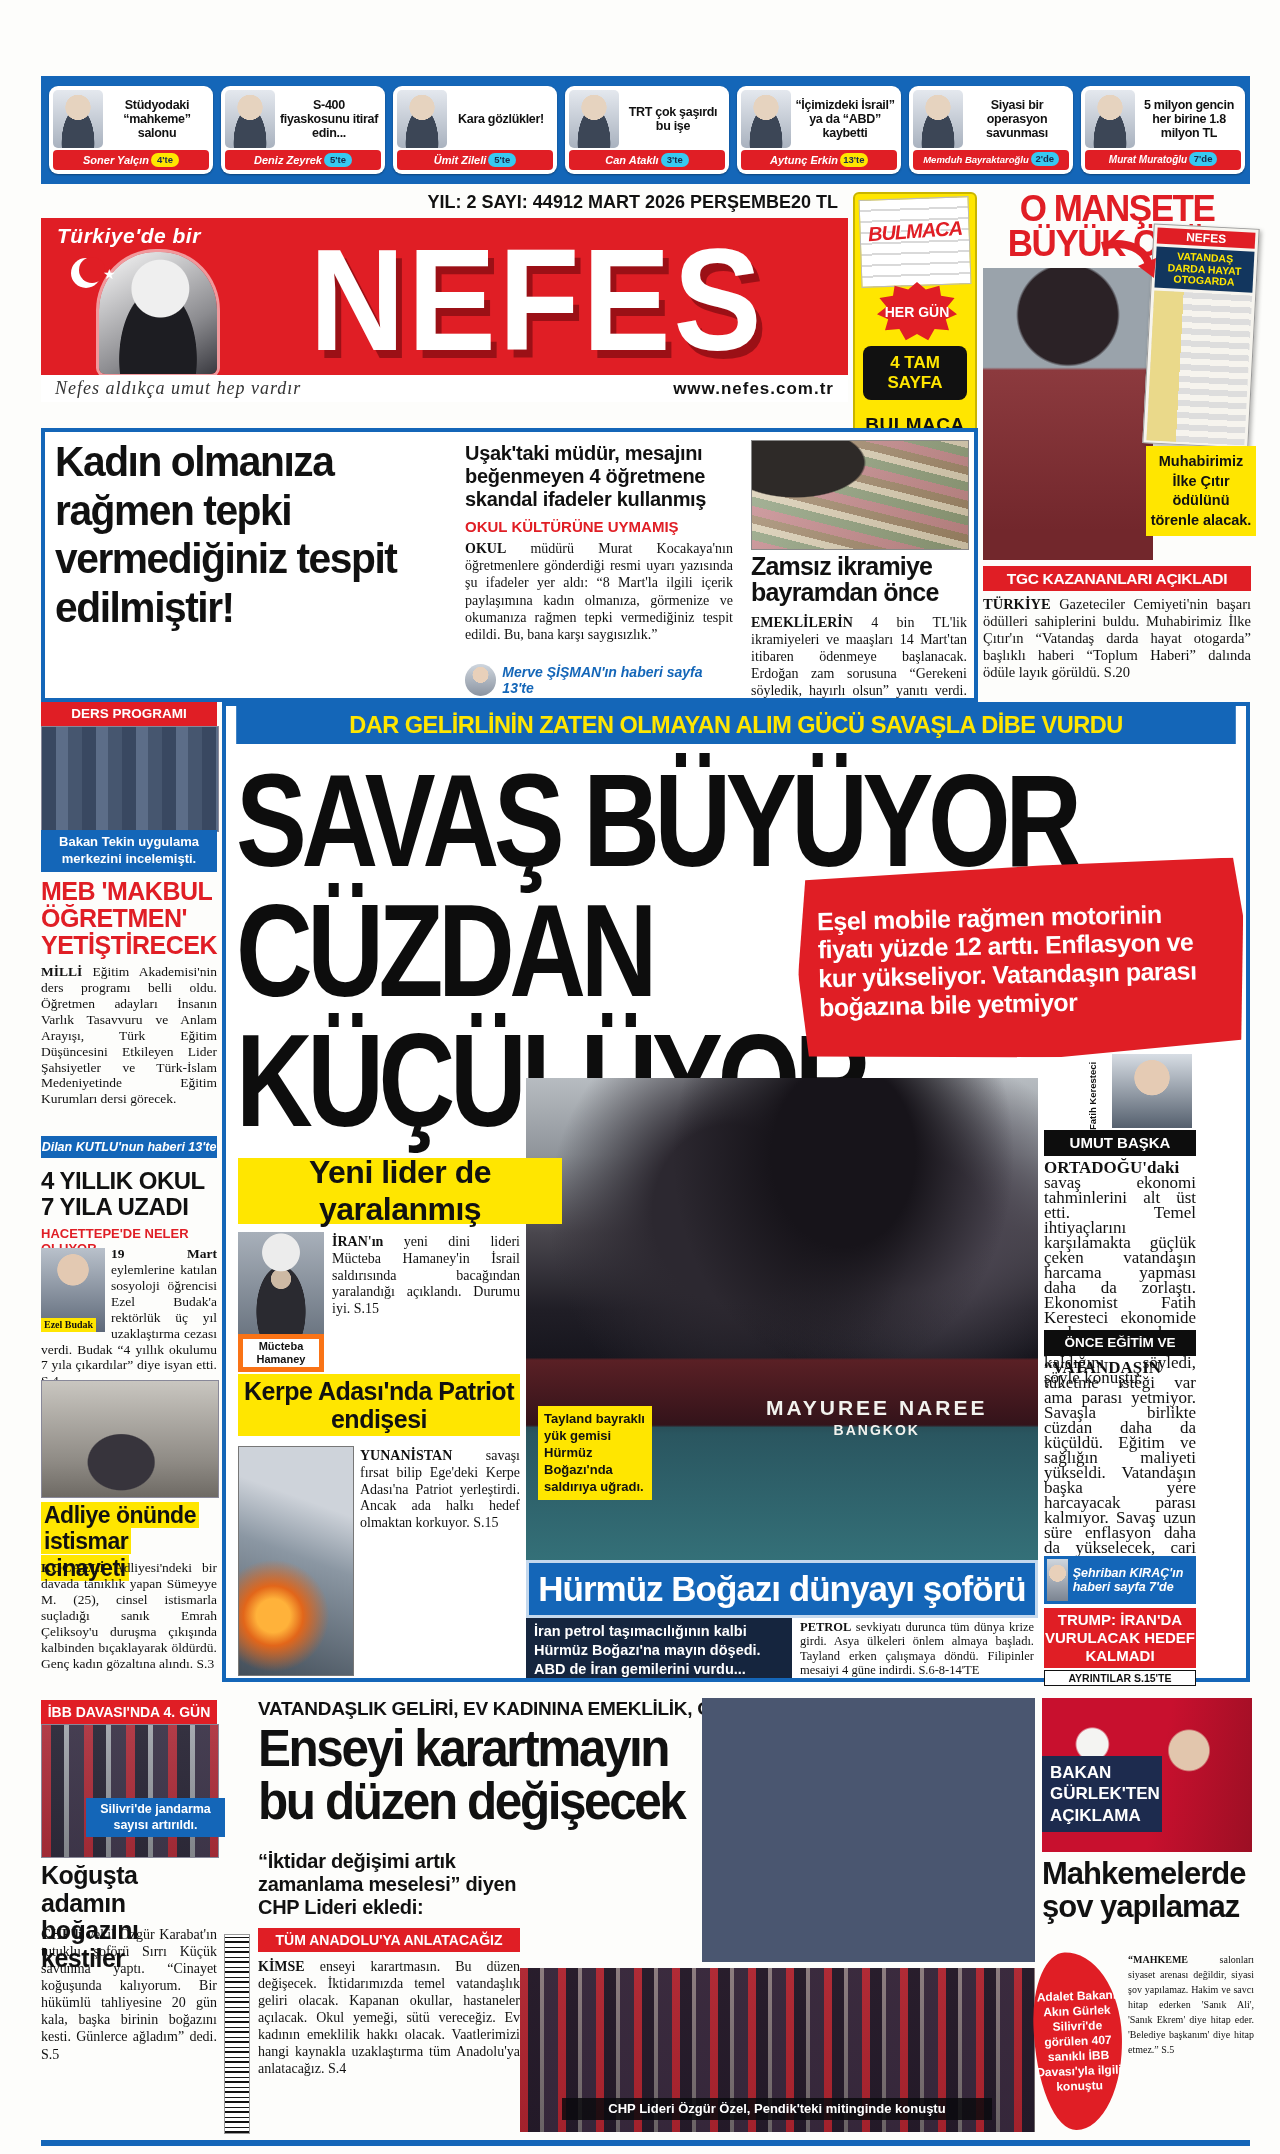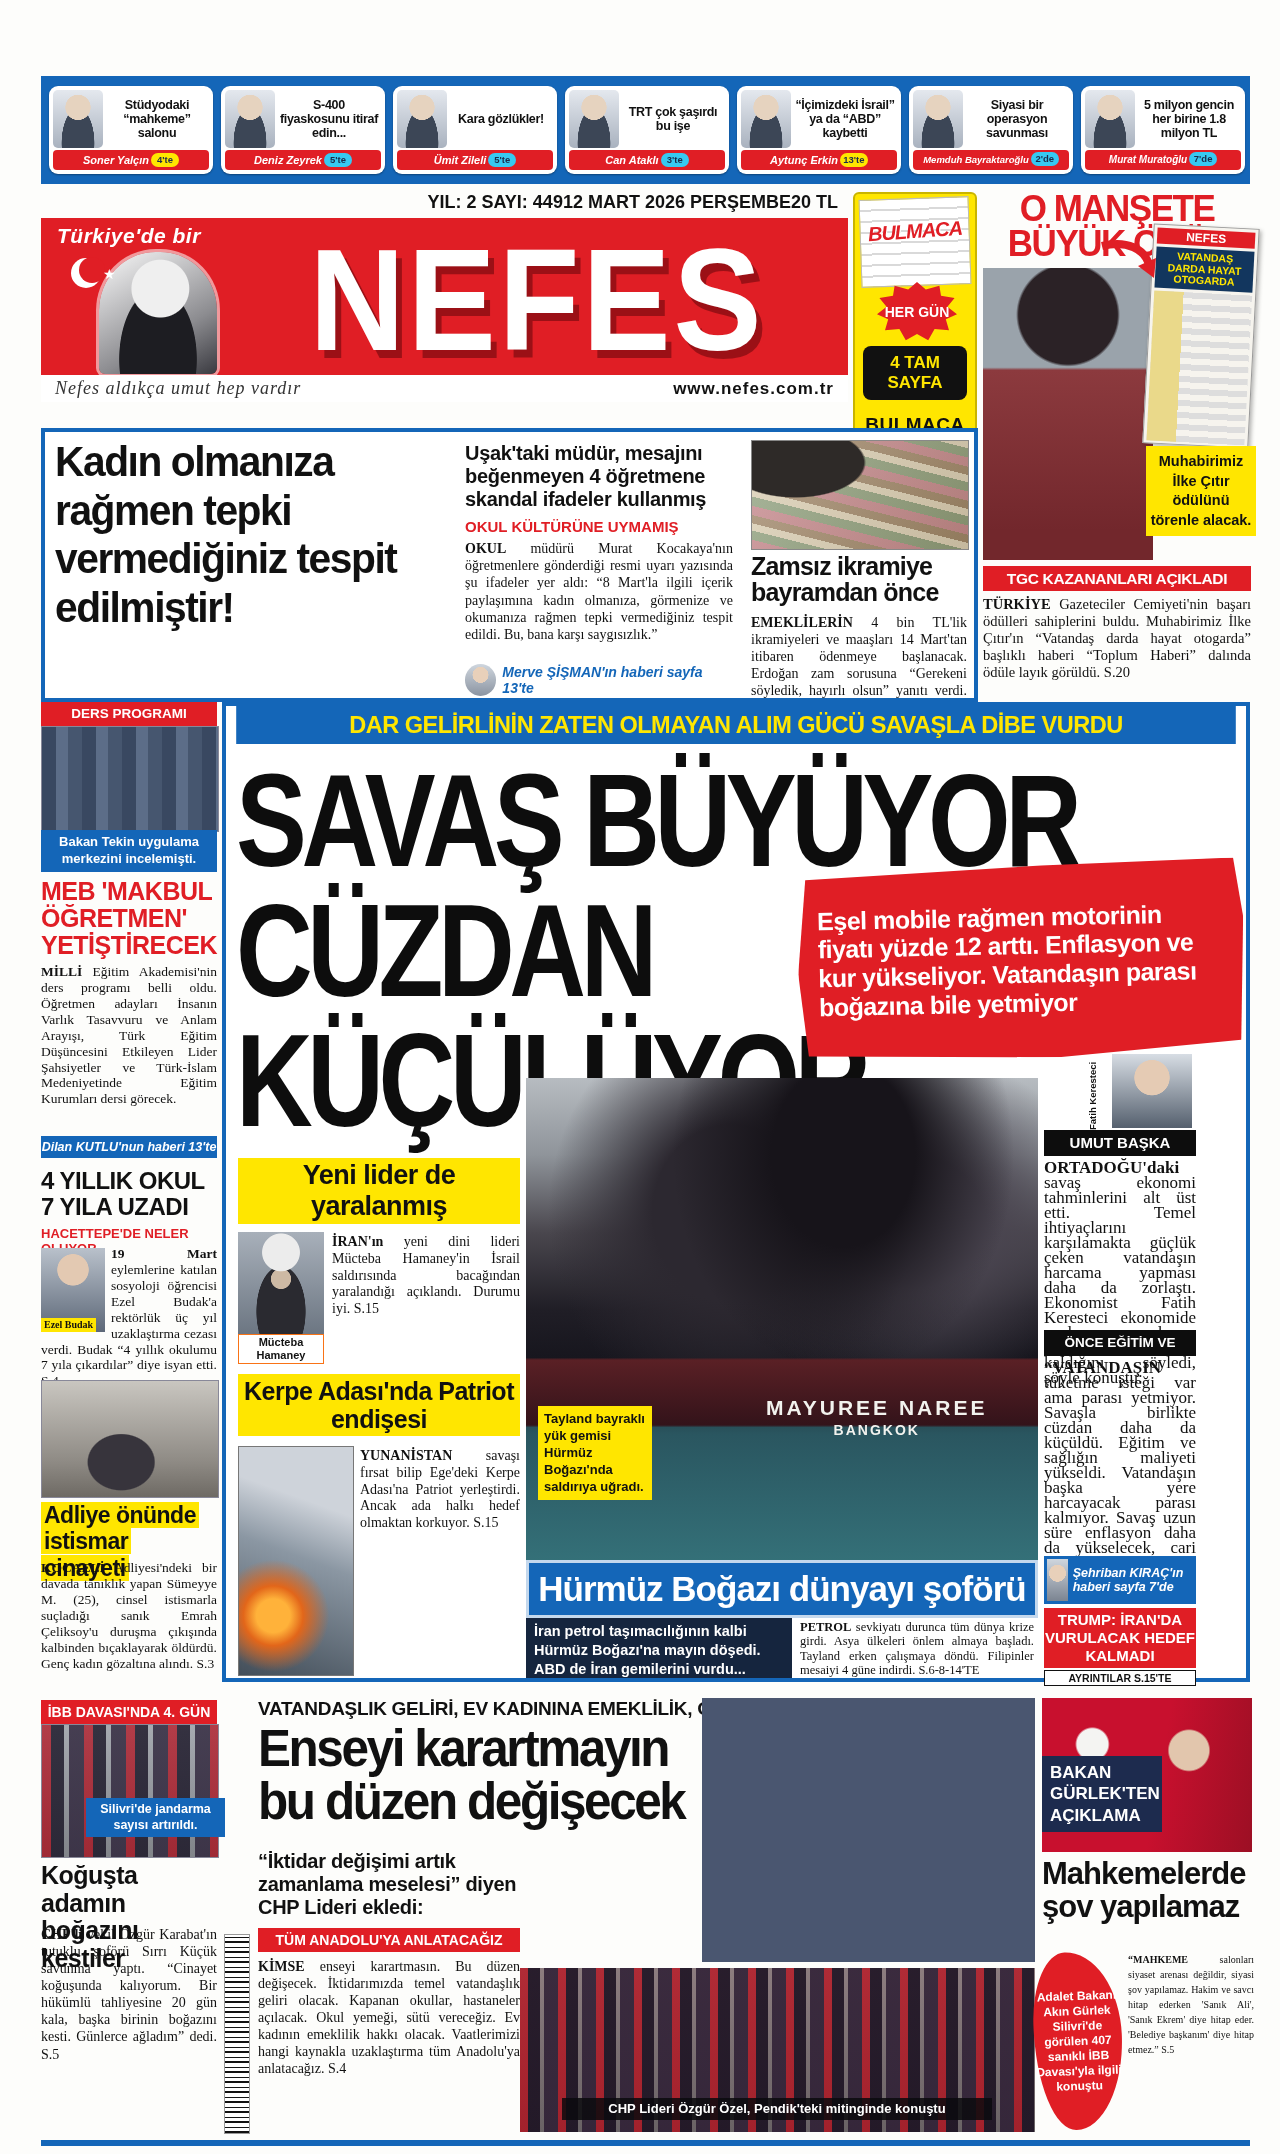--- a/index.html
+++ b/index.html
@@ -133,26 +133,26 @@
   .ship{position:absolute;left:300px;top:372px;width:512px;height:482px;
     background:linear-gradient(rgba(0,0,0,0) 58%,#5a2025 58.5%,#33131a 72%,rgba(0,0,0,0) 72.5%),
     radial-gradient(ellipse at 62% 16%,#17141a 0 16%,rgba(0,0,0,0) 38%),
     radial-gradient(ellipse at 40% 28%,#2c2830 0 18%,rgba(0,0,0,0) 42%),
     radial-gradient(ellipse at 75% 30%,#4a4550 0 14%,rgba(0,0,0,0) 36%),
     linear-gradient(180deg,#b7bcc1 0%,#8f949a 16%,#4a474e 32%,#201e26 48%,#17161e 58%,#2a5660 74%,#347078 100%)}
   .shipname{position:absolute;left:240px;top:316px;color:#f2f2ee;font-weight:bold;font-size:21px;letter-spacing:3px;text-align:center;line-height:1.3}
   .shipname small{display:block;font-size:14px;letter-spacing:2px}
   .shipcap{position:absolute;left:12px;top:328px;width:102px;background:#ffe600;font-weight:bold;font-size:13px;line-height:1.3;padding:5px 6px;text-align:left}
   .yellowhead{background:#ffe600;font-weight:bold;text-align:center}
-  .iran-head{position:absolute;left:12px;top:452px;width:282px;height:66px;font-size:27px;line-height:1.15;letter-spacing:-.5px;display:flex;align-items:center;justify-content:center}
+  .iran-head{position:absolute;left:12px;top:452px;width:324px;height:66px;font-size:32px;line-height:1.15;letter-spacing:-.5px;display:flex;align-items:center;justify-content:center}
   .hamaney{position:absolute;left:12px;top:526px;width:86px;height:102px;
     background:radial-gradient(circle at 50% 20%,#ececec 0 20%,rgba(0,0,0,0) 21%),
     radial-gradient(circle at 50% 46%,#cdb9a4 0 14%,rgba(0,0,0,0) 15%),
     radial-gradient(ellipse at 50% 78%,#2a2a30 0 40%,rgba(0,0,0,0) 41%),linear-gradient(#a8b0ba,#6c7682)}
-  .hamaney-label{position:absolute;left:12px;top:628px;width:86px;background:#fff;border:1px solid #f97316;box-sizing:border-box;
+  .hamaney-label{position:absolute;left:12px;top:628px;width:86px;background:#fff;border:5px solid #f97316;box-sizing:border-box;
     font-weight:bold;font-size:11px;text-align:center;line-height:1.2;padding:1px 0}
   .iran-body{position:absolute;left:106px;top:528px;width:188px;font-size:14px;line-height:1.2}
   .kerpe-head{position:absolute;left:12px;top:668px;width:282px;height:62px;font-size:25px;line-height:1.12;letter-spacing:-.5px;display:flex;align-items:center;justify-content:center}
   .patriot{position:absolute;left:12px;top:740px;width:114px;height:228px;border:1px solid #777;
     background:radial-gradient(circle at 30% 74%,#ffb23a 0 9%,#e2661a 16%,rgba(0,0,0,0) 30%),
     linear-gradient(200deg,#ced3da 0 26%,#8b97a3 48%,#434e59 100%)}
   .kerpe-body{position:absolute;left:134px;top:742px;width:160px;font-size:14px;line-height:1.2}
   .banner{position:absolute;left:300px;top:854px;width:512px;height:58px;background:#1466b8;color:#fff;font-weight:bold;
     font-size:35px;line-height:58px;text-align:center;letter-spacing:-1px;box-shadow:inset 0 0 0 3px rgba(255,255,255,.75)}
   .banner-left{position:absolute;left:300px;top:912px;width:266px;height:60px;background:#15253e;color:#fff;

